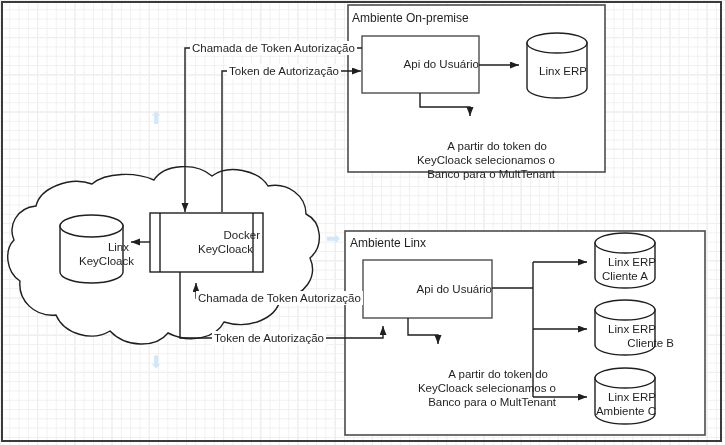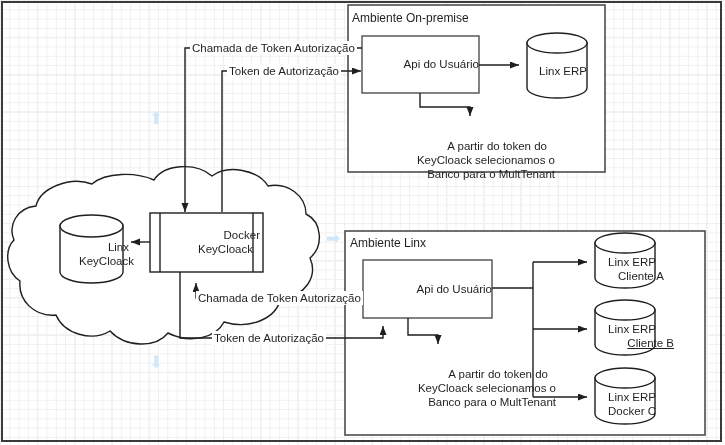--- a/index.html
+++ b/index.html
@@ -177,27 +177,27 @@
 
   <div class="lbl" style="left:160px; top:228px; width:76px;margin-left:24px;">Docker</div>
   <div class="lbl" style="left:160px; top:242px; width:93px;">KeyCloack</div>
 
   <div class="lbl" style="left:55px; top:240px; width:74px;">Linx</div>
   <div class="lbl" style="left:50px; top:254px; width:84px;">KeyCloack</div>
 
   <div class="lbl" style="left:363px; top:282px; width:129px;">Api do Usuário</div>
 
   <div class="lbl" style="left:594px; top:255px; width:62px;">Linx ERP</div>
-  <div class="lbl" style="left:610px; top:269px; width:54px;">Cliente A</div>
+  <div class="lbl" style="left:594px; top:269px; width:54px;">Cliente A</div>
 
   <div class="lbl" style="left:594px; top:322px; width:62px;">Linx ERP</div>
-  <div class="lbl" style="left:594px; top:336px; width:80px;text-decoration:underline;">Cliente B</div>
+  <div class="lbl" style="left:594px; top:336px; width:80px;">Cliente B</div>
 
   <div class="lbl" style="left:594px; top:390px; width:62px;">Linx ERP</div>
-  <div class="lbl" style="left:594px; top:404px; width:62px;">Docker C</div>
+  <div class="lbl" style="left:594px; top:404px; width:62px;">Ambiente C</div>
 
   <div class="lbl edge-lbl" style="left:190px; top:41px;">Chamada de Token Autorização</div>
 
   <div class="lbl edge-lbl" style="left:227px; top:64px;">Token de Autorização</div>
 
   <div class="lbl edge-lbl" style="left:196px; top:291px;">Chamada de Token Autorização</div>
 
   <div class="lbl edge-lbl" style="left:212px; top:331px;">Token de Autorização</div>
 
   <div class="lbl multiline" style="left:392px; top:121px; width:155px;">A partir do token do</div>

